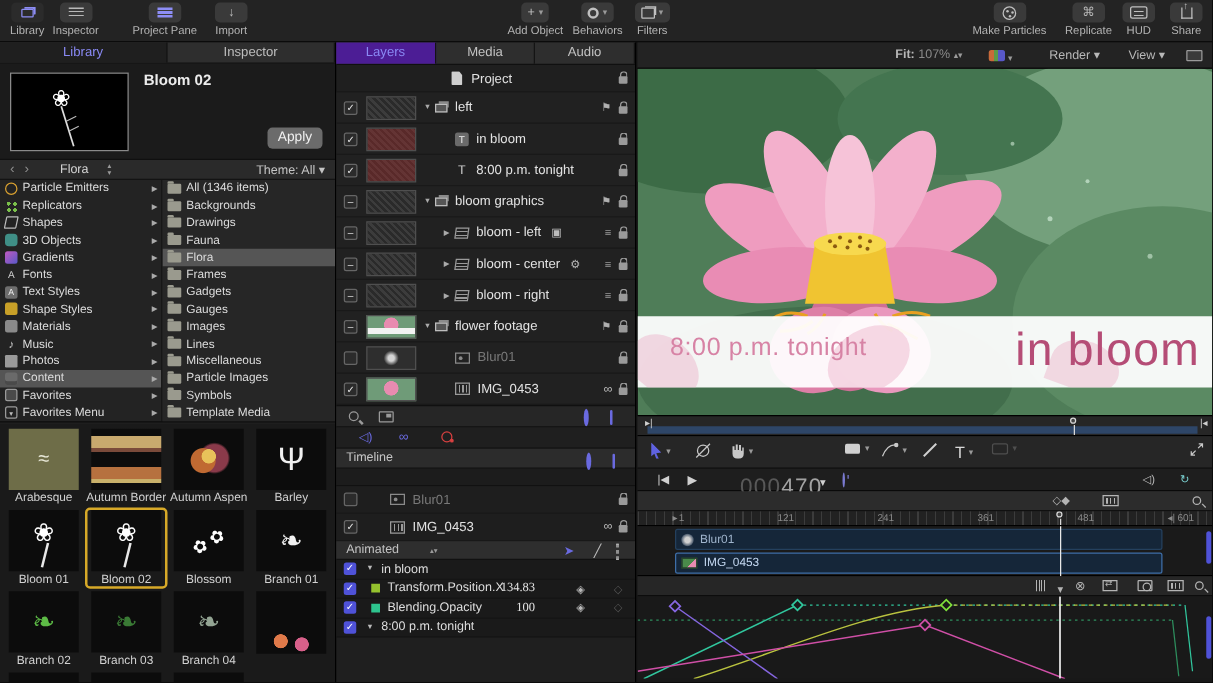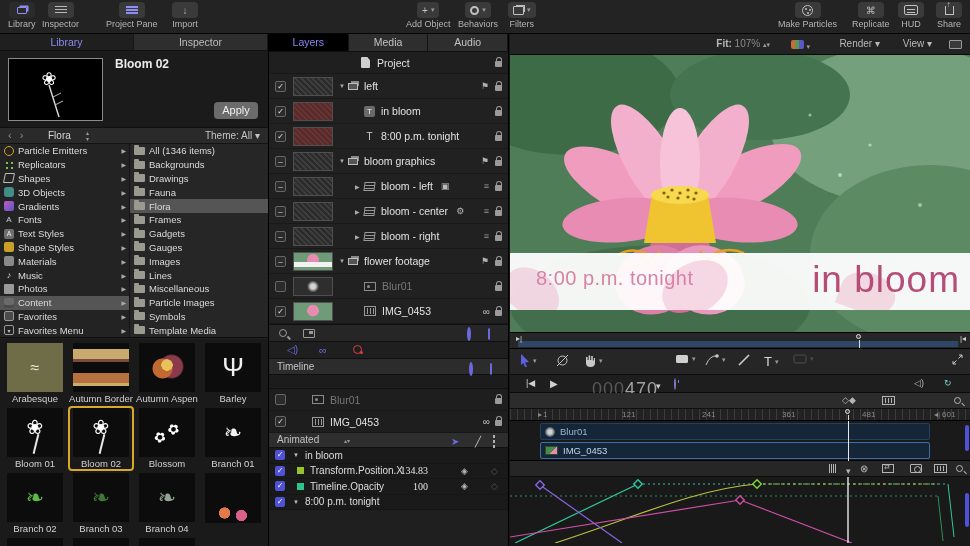--- a/index.html
+++ b/index.html
@@ -85,21 +85,21 @@
   .t-branch2::after{content:"❧";color:#5dbb46;font-size:22px;}
   .t-branch3::after{content:"❧";color:#3a7a35;font-size:22px;}
   .t-branch4::after{content:"❧";color:#93a493;font-size:22px;}
   .t-partial1{background:radial-gradient(circle 9px at 35% 80%,#e07a4a 0 60%,transparent 65%),radial-gradient(circle 9px at 65% 85%,#d8608a 0 60%,transparent 65%),#0c0c0c;}
   .t-partial2::after{content:"∿";color:#fff;font-size:22px;transform:rotate(60deg) translateX(10px);}
 
   
   .layers{position:absolute;left:268px;top:34px;width:241px;height:512px;background:#1f1f1f;border-left:1px solid #000;border-right:1px solid #000;}
   .ltabs{display:flex;height:18px;background:#2e2e2e;border-bottom:1px solid #101010;}
   .ltab{flex:1;text-align:center;line-height:17px;font-size:10.5px;color:#c2c2c2;border-right:1px solid #141414;}
-  .ltab.active{background:#000000;color:#8a8af5;}
+  .ltab.active{background:#4c1d95;color:#8a8af5;}
   .prow{position:relative;height:22px;border-bottom:1px solid #181818;display:flex;align-items:center;}
   .ic-doc{width:9px;height:11px;background:#cfcfcf;border-radius:1px;clip-path:polygon(0 0,70% 0,100% 30%,100% 100%,0 100%);margin-left:92px;}
   .prow .plabel{margin-left:7px;font-size:10.5px;color:#e0e0e0;}
   .lrow{position:relative;height:25px;border-bottom:1px solid #191919;display:flex;align-items:center;background:#212121;}
   .chk{width:11px;height:11px;border:1px solid #666;border-radius:2px;background:#2b2b2b;font-size:8px;line-height:10px;text-align:center;color:#e6e6e6;flex:0 0 auto;margin-left:6px;}
   .c-on::after{content:"✓";}
   .c-dash::after{content:"–";}
   .lth{width:40px;height:19px;border:1px solid #4f4f4f;margin-left:7px;flex:0 0 auto;background:repeating-linear-gradient(45deg,#3c3c3c 0 2px,#2a2a2a 2px 4px);}
   .th-red{background:linear-gradient(rgba(160,40,40,.4),rgba(160,40,40,.4)),repeating-linear-gradient(45deg,#3c3c3c 0 2px,#2a2a2a 2px 4px);}
   .th-flower{background:radial-gradient(circle 8px at 50% 45%,#e88bb0 0 70%,transparent 75%),#6f9b78;}
@@ -731,21 +731,21 @@
           <span class="ksw sw-green"></span>
           <span class="klabel">Transform.Position.X</span>
           <span class="kval">134.83</span>
           <span class="knav">◈</span>
           <span class="kdia">◇</span>
         </div>
         <div class="krow">
           <span class="kchk"></span>
 
           <span class="ksw sw-teal"></span>
-          <span class="klabel">Timeline.Opacity</span>
+          <span class="klabel">Blending.Opacity</span>
           <span class="kval">100</span>
           <span class="knav">◈</span>
           <span class="kdia">◇</span>
         </div>
         <div class="krow">
           <span class="kchk"></span>
           <span class="kdisc">▼</span>
 
           <span class="klabel">8:00 p.m. tonight</span>
 

